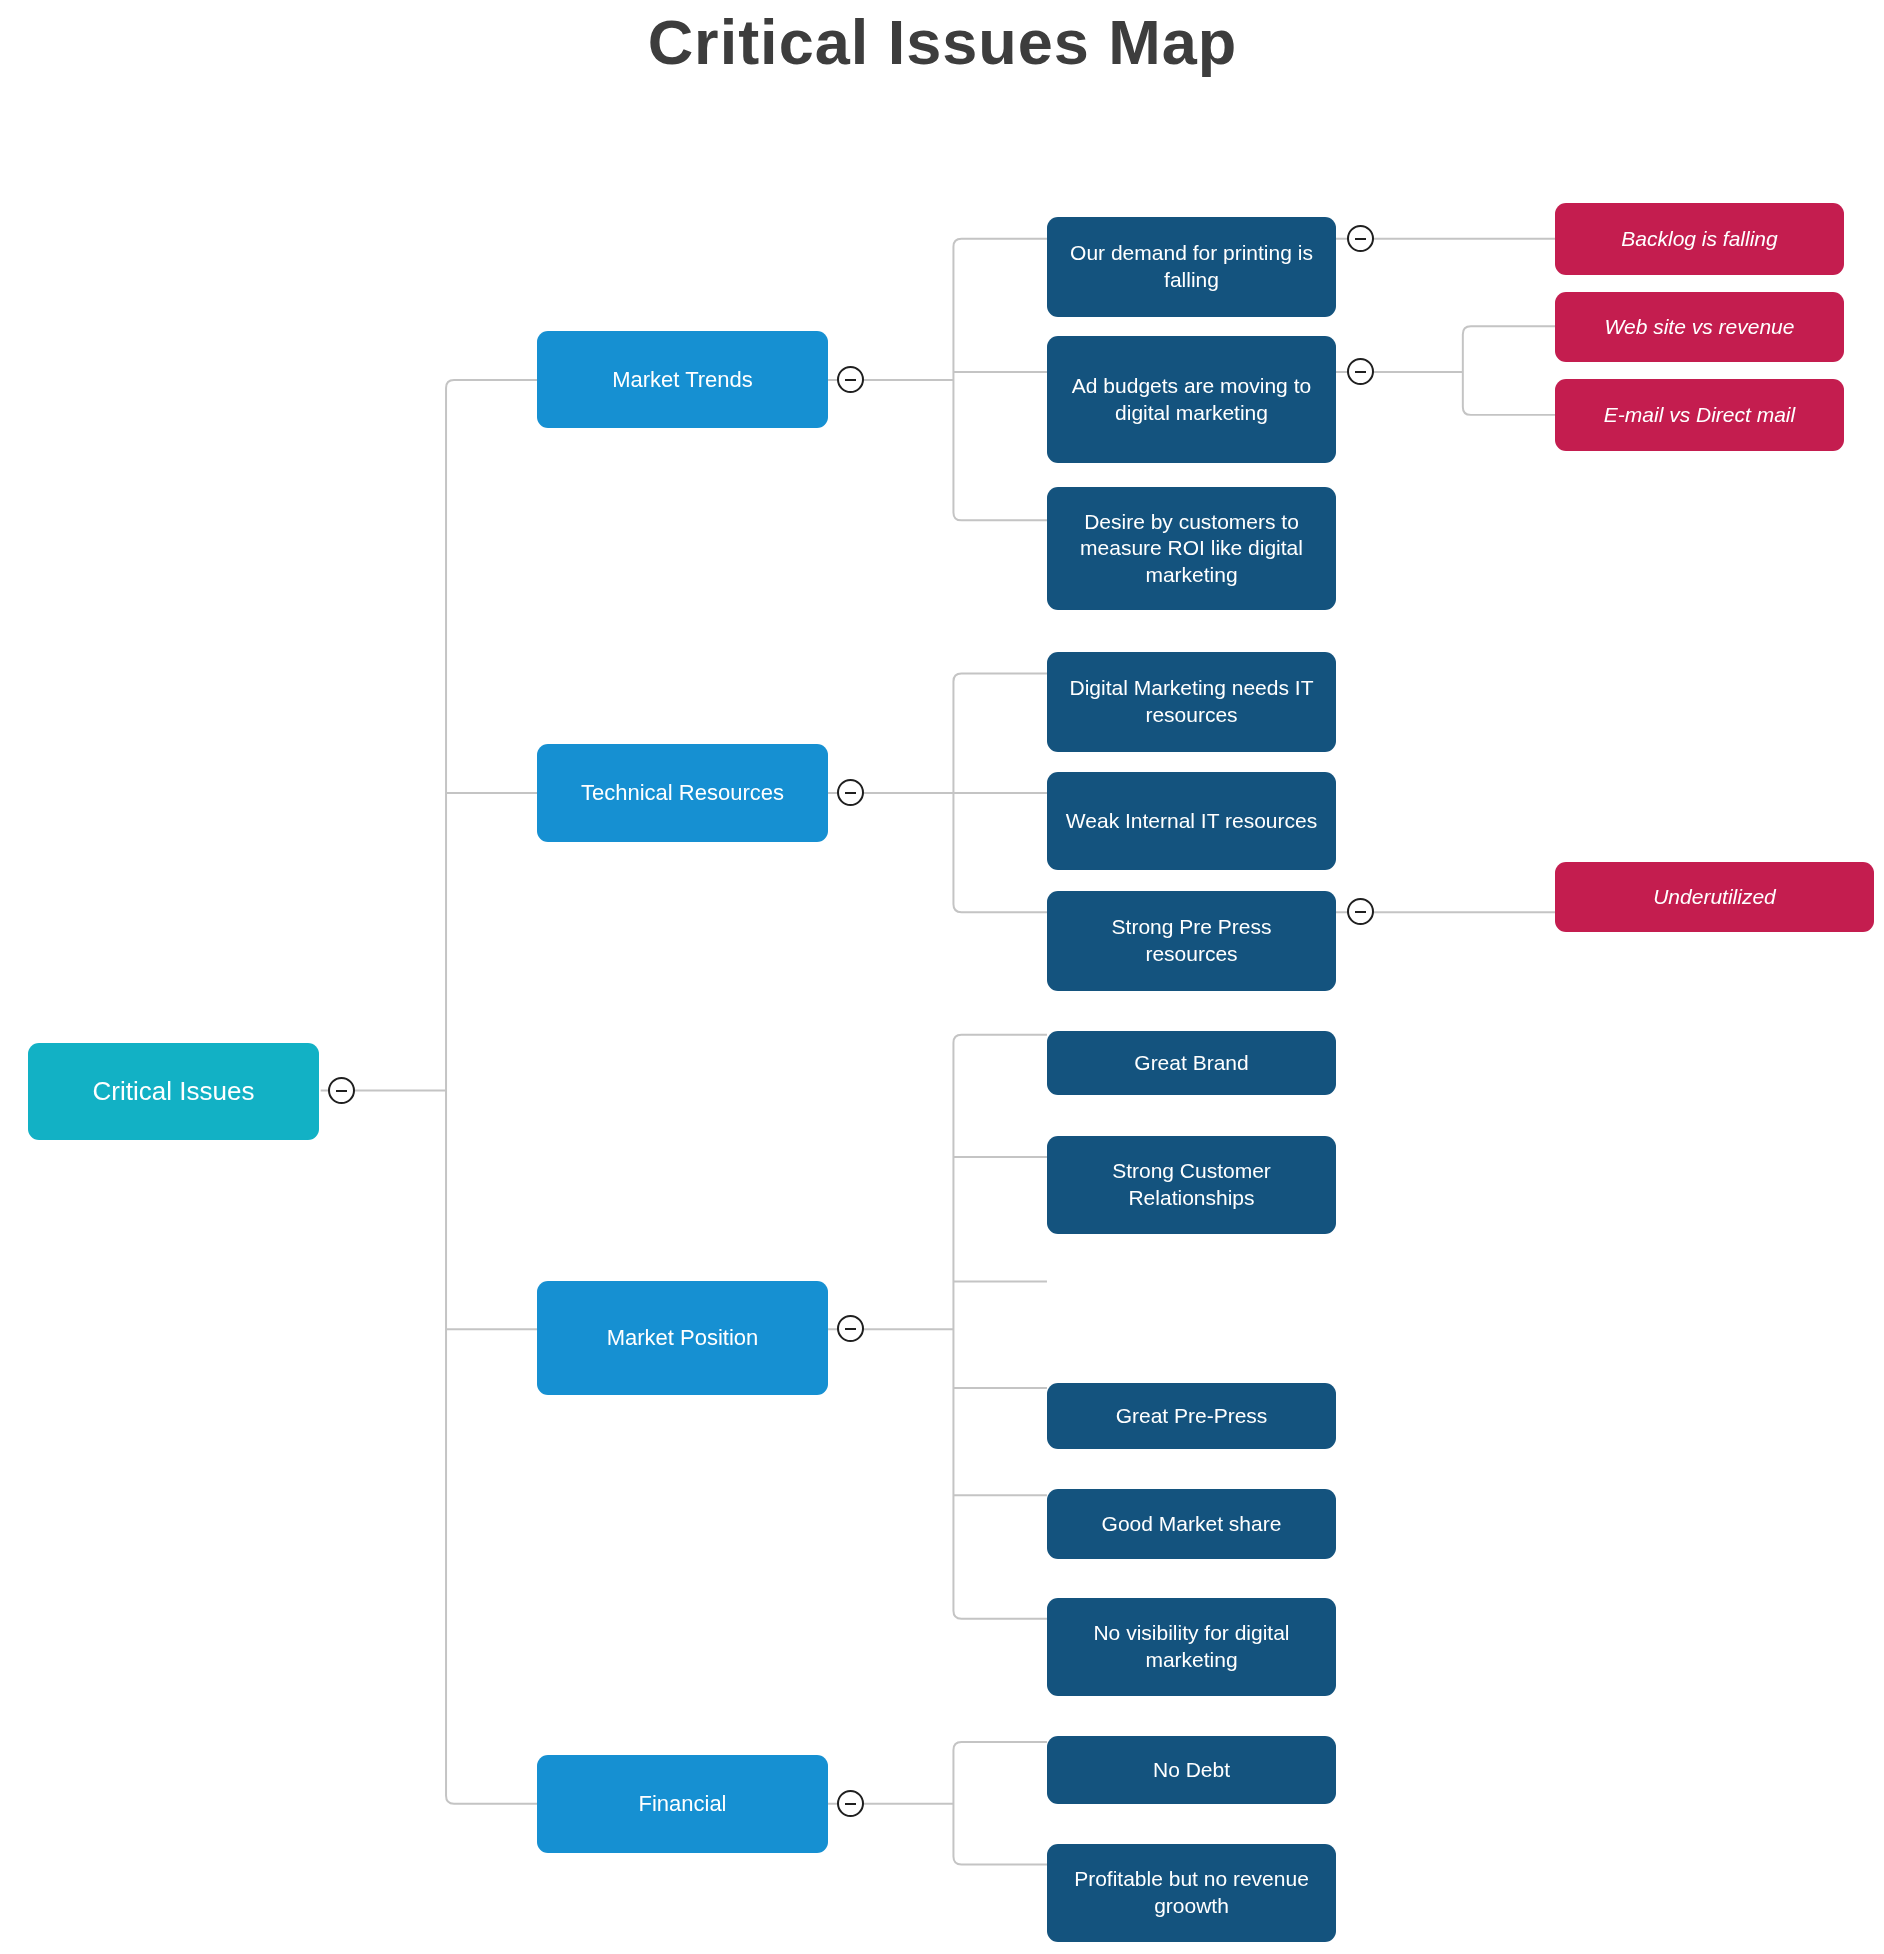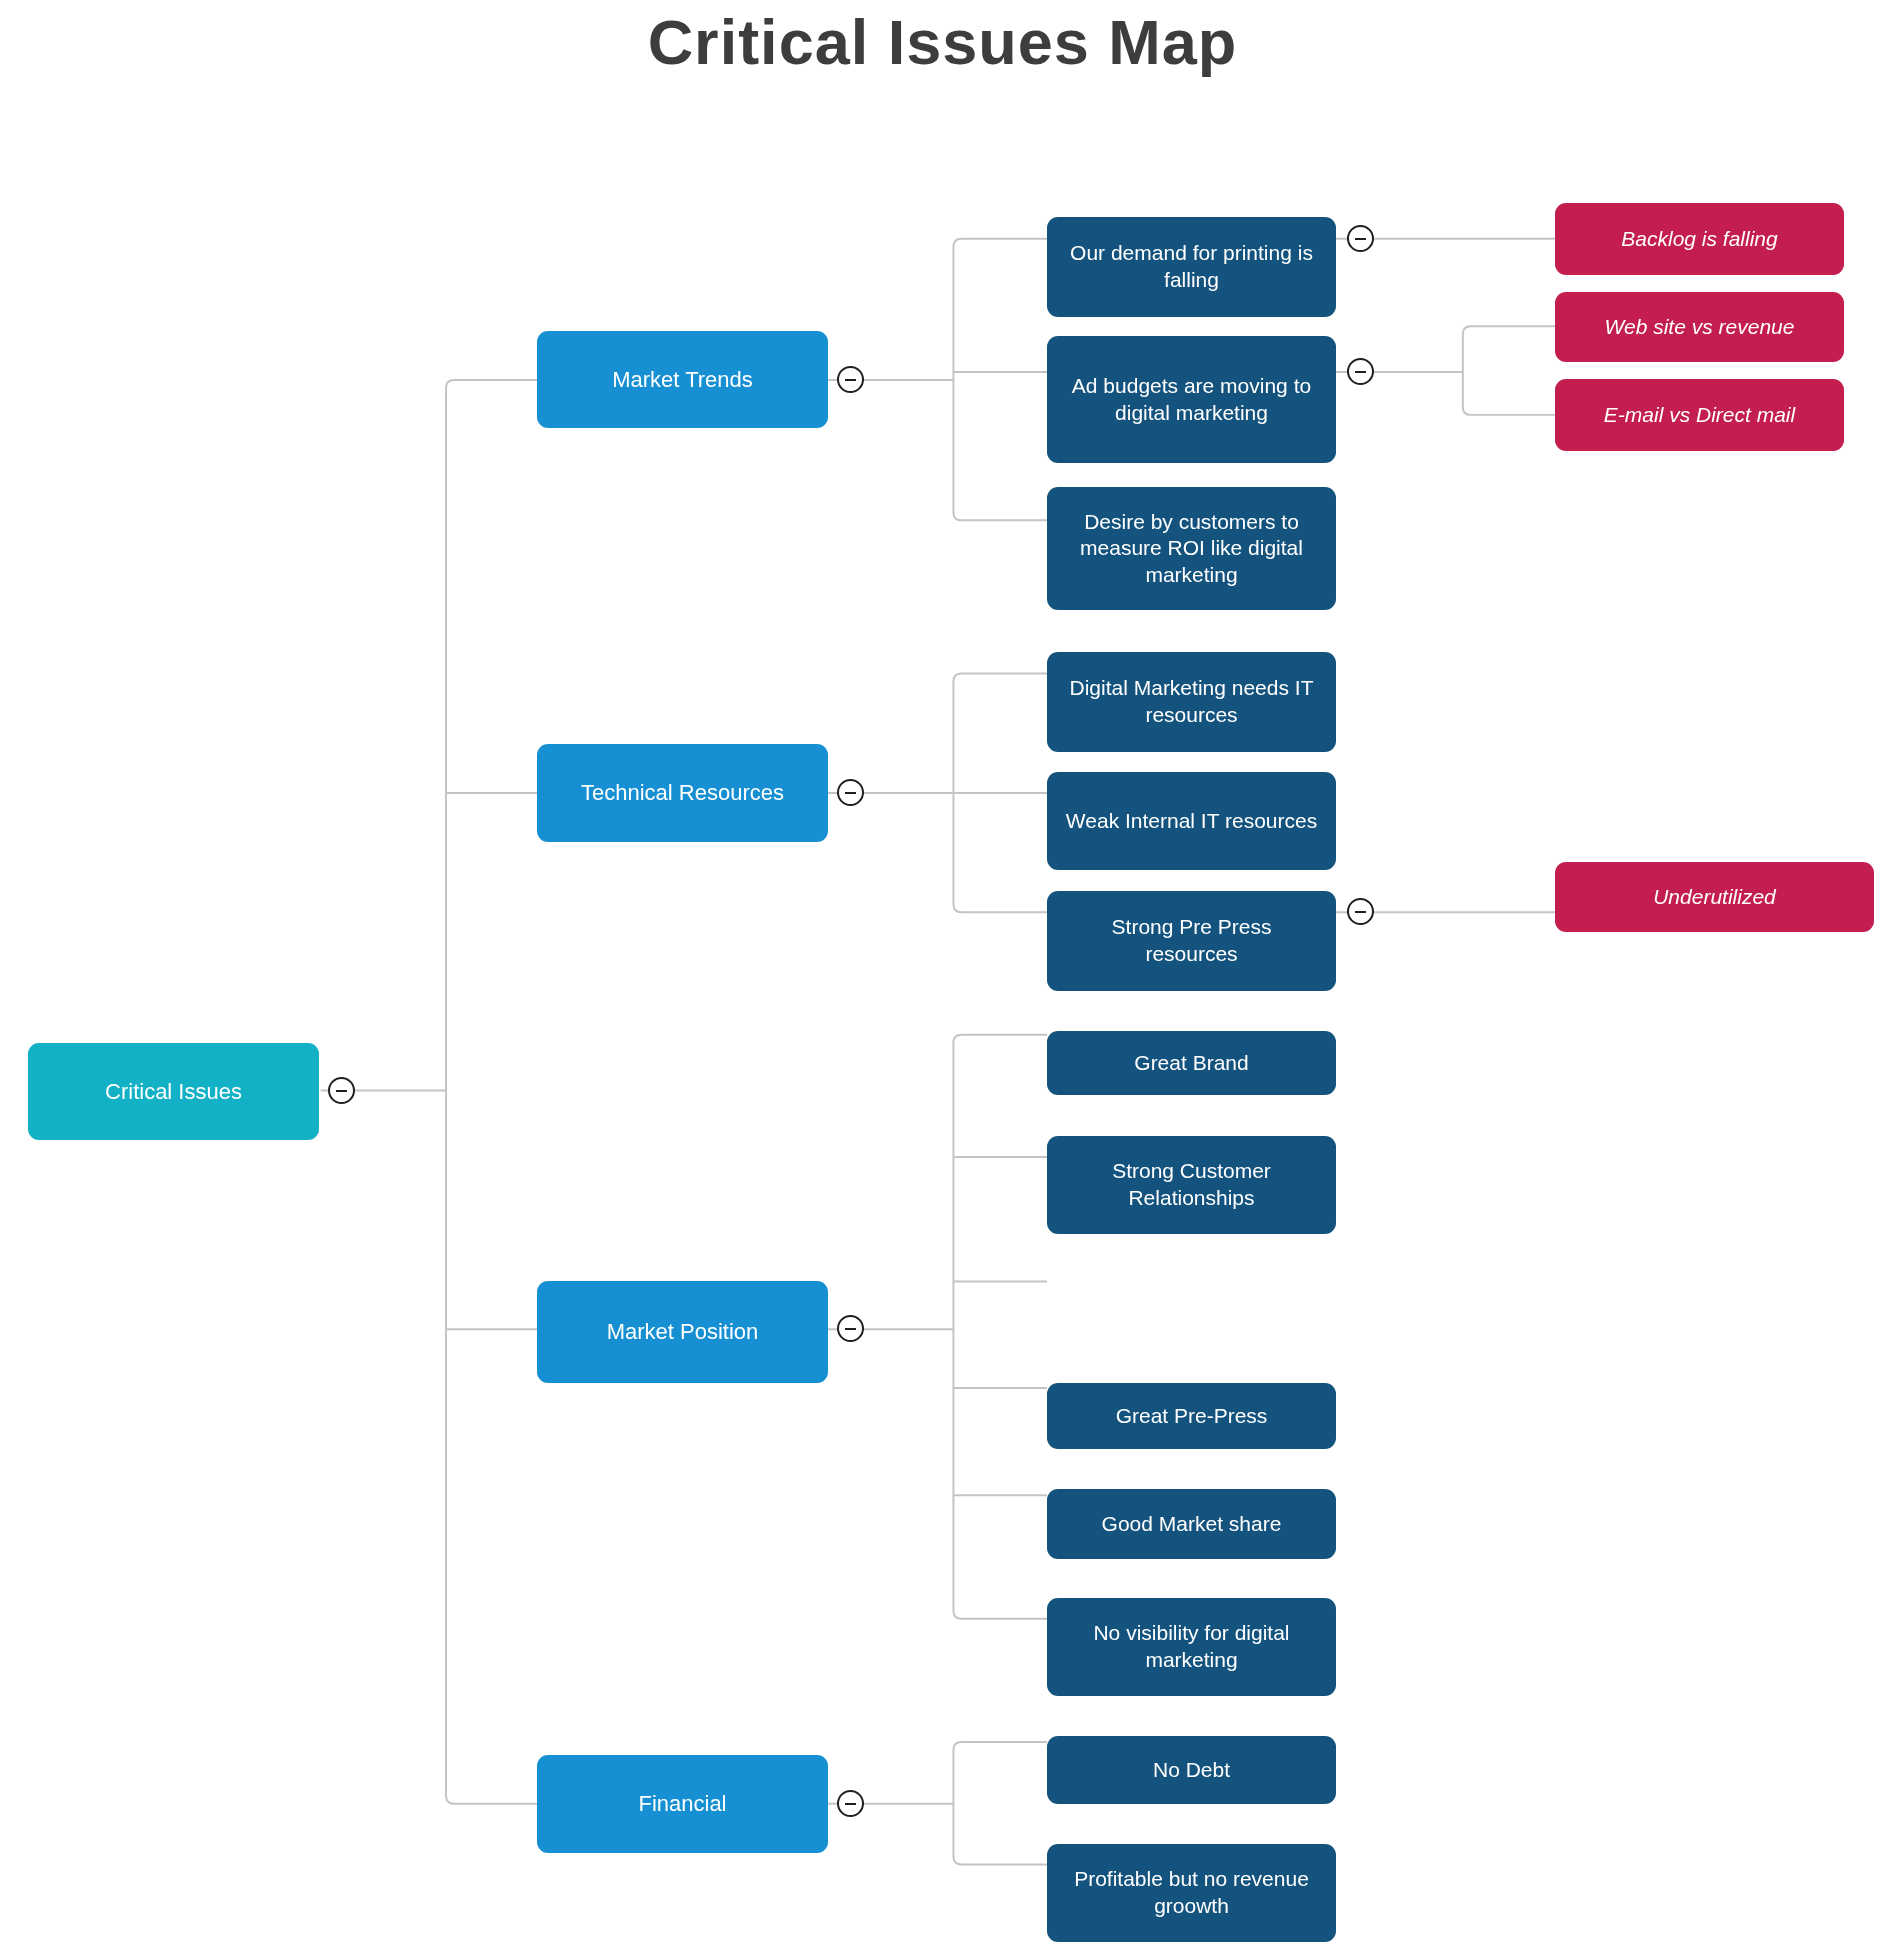--- a/index.html
+++ b/index.html
@@ -8,21 +8,21 @@
   #title{
     position:absolute;left:0;top:6px;width:1885px;text-align:center;
     font-size:63px;font-weight:bold;letter-spacing:1px;color:var(--title,#3d3d3d);
   }
   #wires{position:absolute;left:0;top:0;z-index:1;color:var(--connector,#c4c4c4);}
   .node{
     position:absolute;z-index:2;display:flex;align-items:center;justify-content:center;
     text-align:center;color:#ffffff;border-radius:11px;box-sizing:border-box;
     padding:4px 18px;font-size:21px;line-height:1.27;
   }
-  .lvl0{background:var(--root,#12b1c5);font-size:22px;}
+  .lvl0{background:var(--root,#12b1c5);font-size:26px;}
   .lvl1{background:var(--branch,#1690d2);font-size:22px;}
   .lvl2{background:var(--sub,#14537e);margin-top:28px;}
   .lvl3{background:var(--leaf,#c41d4f);font-style:italic;}
   .collapse{
     position:absolute;z-index:3;width:27px;height:27px;box-sizing:border-box;
     background:#ffffff;border:2px solid #1f1f1f;border-radius:50%;
     display:flex;align-items:center;justify-content:center;cursor:pointer;
   }
   .collapse::after{content:"";width:11px;height:0;border-top:2px solid #1f1f1f;}
 </style>
@@ -60,21 +60,21 @@
     <path d="M 1342 240 H 1563"></path>
     <path d="M 1342 374 H 1470"></path>
     <path d="M 1563 328 H 1478 Q 1470 328 1470 336 V 409 Q 1470 417 1478 417 H 1563"></path>
     <path d="M 1342 917 H 1563"></path>
   </svg>
 
   <div class="node lvl0" style="left:28px;top:1043px;width:291px;height:97px">Critical Issues</div>
 
   <div class="node lvl1" style="left:537px;top:331px;width:291px;height:97px">Market Trends</div>
   <div class="node lvl1" style="left:537px;top:744px;width:291px;height:98px">Technical Resources</div>
-  <div class="node lvl1" style="left:537px;top:1281px;width:291px;height:102px">Market Position</div>
+  <div class="node lvl1" style="left:537px;top:1281px;width:291px;height:114px">Market Position</div>
   <div class="node lvl1" style="left:537px;top:1755px;width:291px;height:98px">Financial</div>
 
   <div class="node lvl2" style="left:1047px;top:189px;width:289px;height:100px">Our demand for printing is falling</div>
   <div class="node lvl2" style="left:1047px;top:308px;width:289px;height:127px">Ad budgets are moving to digital marketing</div>
   <div class="node lvl2" style="left:1047px;top:459px;width:289px;height:123px">Desire by customers to measure ROI like digital marketing</div>
 
   <div class="node lvl2" style="left:1047px;top:624px;width:289px;height:100px">Digital Marketing needs IT resources</div>
   <div class="node lvl2" style="left:1047px;top:744px;width:289px;height:98px">Weak Internal IT resources</div>
   <div class="node lvl2" style="left:1047px;top:863px;width:289px;height:100px">Strong Pre Press resources</div>
 

